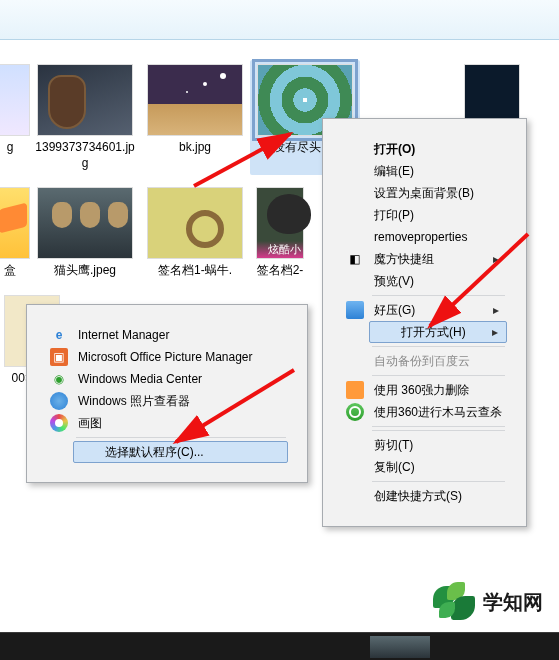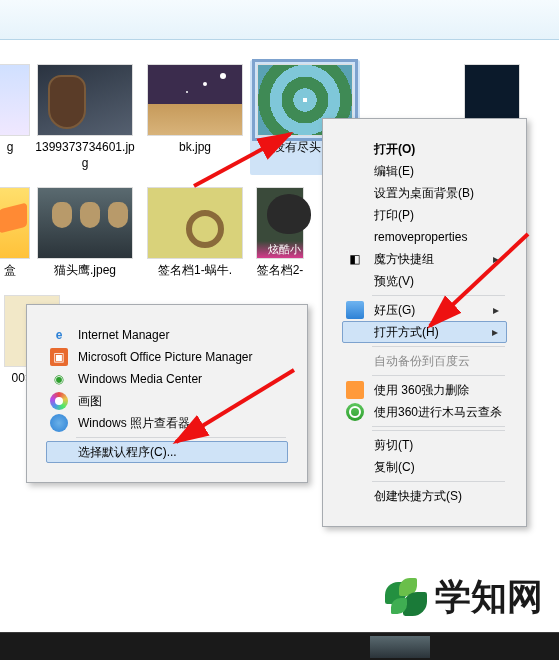--- a/index.html
+++ b/index.html
@@ -82,20 +82,21 @@
   .menu .mi.disabled { color: #8a8a8a; }
   .menu .mi.has-sub::after {
     content: "▸"; position: absolute; right: 8px; top: 0; color:#333;
   }
   .menu .mi.highlight {
     background: #cfe3f7;
     border: 1px solid #7da2ce;
     border-radius: 2px;
     height: 22px; line-height:20px;
     padding: 0 27px 0 31px;
+    margin-left: 27px;
   }
   .menu .sep { height: 1px; margin: 3px 2px 3px 30px; background: #d4d6d9; }
   .menu .ico {
     position: absolute; left: 4px; top: 2px; width: 18px; height: 18px;
     display:flex; align-items:center; justify-content:center; font-size:12px;
   }
   .ic-haozip{background:linear-gradient(#6fb4f0,#2e82d6);border-radius:2px;}
   .ic-baidu{background:#3b8ee8;border-radius:50%;}
   .ic-orange{background:#ff9a3a;border-radius:2px;}
   .ic-360{background:linear-gradient(#5ec65e,#2ea02e);border-radius:50%;position:relative;}
@@ -112,21 +113,21 @@
   #menu-sub  { left: 26px;  top: 304px; width: 282px; }
 
   
   .arrow { position:absolute; pointer-events:none; }
   .arrow svg { overflow: visible; }
 
   
   .wm {
     position:absolute; right: 16px; bottom: 38px;
     display:flex; align-items:center; gap:6px;
-    font-size: 36px; font-weight: 700; color:#1a1a1a;
+    font-size: 20px; font-weight: 700; color:#1a1a1a;
     background: rgba(255,255,255,0.0);
   }
   .wm .leaf {
     width: 44px; height: 40px; position:relative;
   }
   .wm .leaf span{position:absolute;border-radius:60% 10% 60% 10%;background:#2fa04a;}
   .wm .leaf span:nth-child(1){left:0;top:4px;width:22px;height:22px;background:#239040;}
   .wm .leaf span:nth-child(2){left:14px;top:0;width:18px;height:18px;background:#6abf4a;}
   .wm .leaf span:nth-child(3){left:18px;top:14px;width:24px;height:24px;background:#1a7a38;}
   .wm .leaf span:nth-child(4){left:6px;top:20px;width:16px;height:16px;background:#3fae52;}
@@ -214,22 +215,22 @@
   <div class="mi">复制(C)</div>
   <div class="sep"></div>
   <div class="mi">创建快捷方式(S)</div>
 </div>
 
 <div id="menu-sub" class="menu">
   <div class="gutter"></div>
   <div class="mi"><span class="ico ic-ie">e</span><span>Internet Manager</span></div>
   <div class="mi"><span class="ico ic-ms">▣</span><span>Microsoft Office Picture Manager</span></div>
   <div class="mi"><span class="ico ic-wmc">◉</span><span>Windows Media Center</span></div>
+  <div class="mi"><span class="ico ic-photo"></span><span>Windows 照片查看器</span></div>
   <div class="mi"><span class="ico ic-paint"></span><span>画图</span></div>
-  <div class="mi"><span class="ico ic-photo"></span><span>Windows 照片查看器</span></div>
   <div class="sep"></div>
   <div class="mi highlight">选择默认程序(C)...</div>
 </div>
 
 <div class="arrow" style="left:194px;top:130px">
   <svg width="110" height="60">
       <defs>
         <marker id="ah1" markerWidth="10" markerHeight="10" refX="8" refY="3" orient="auto">
           <path d="M0,0 L9,3 L0,6 Z" fill="#e11"></path>
         </marker>

